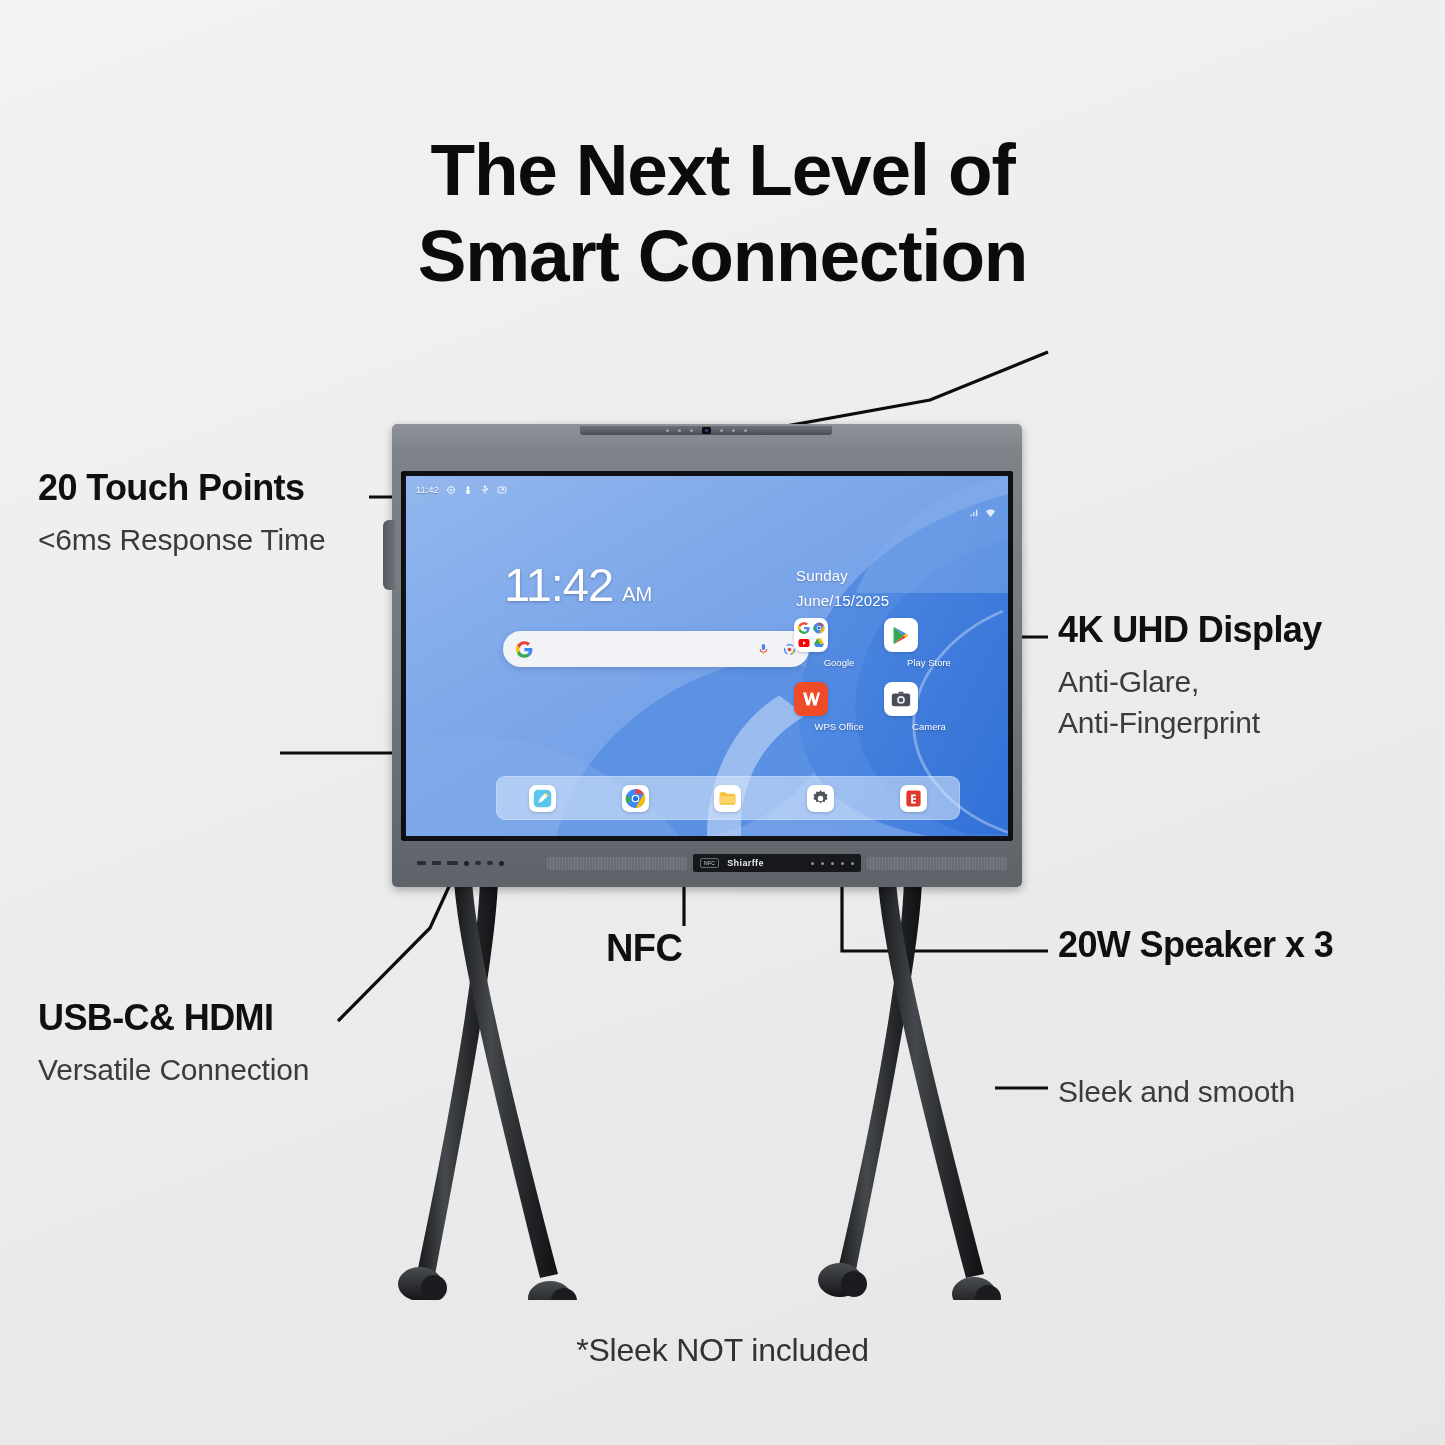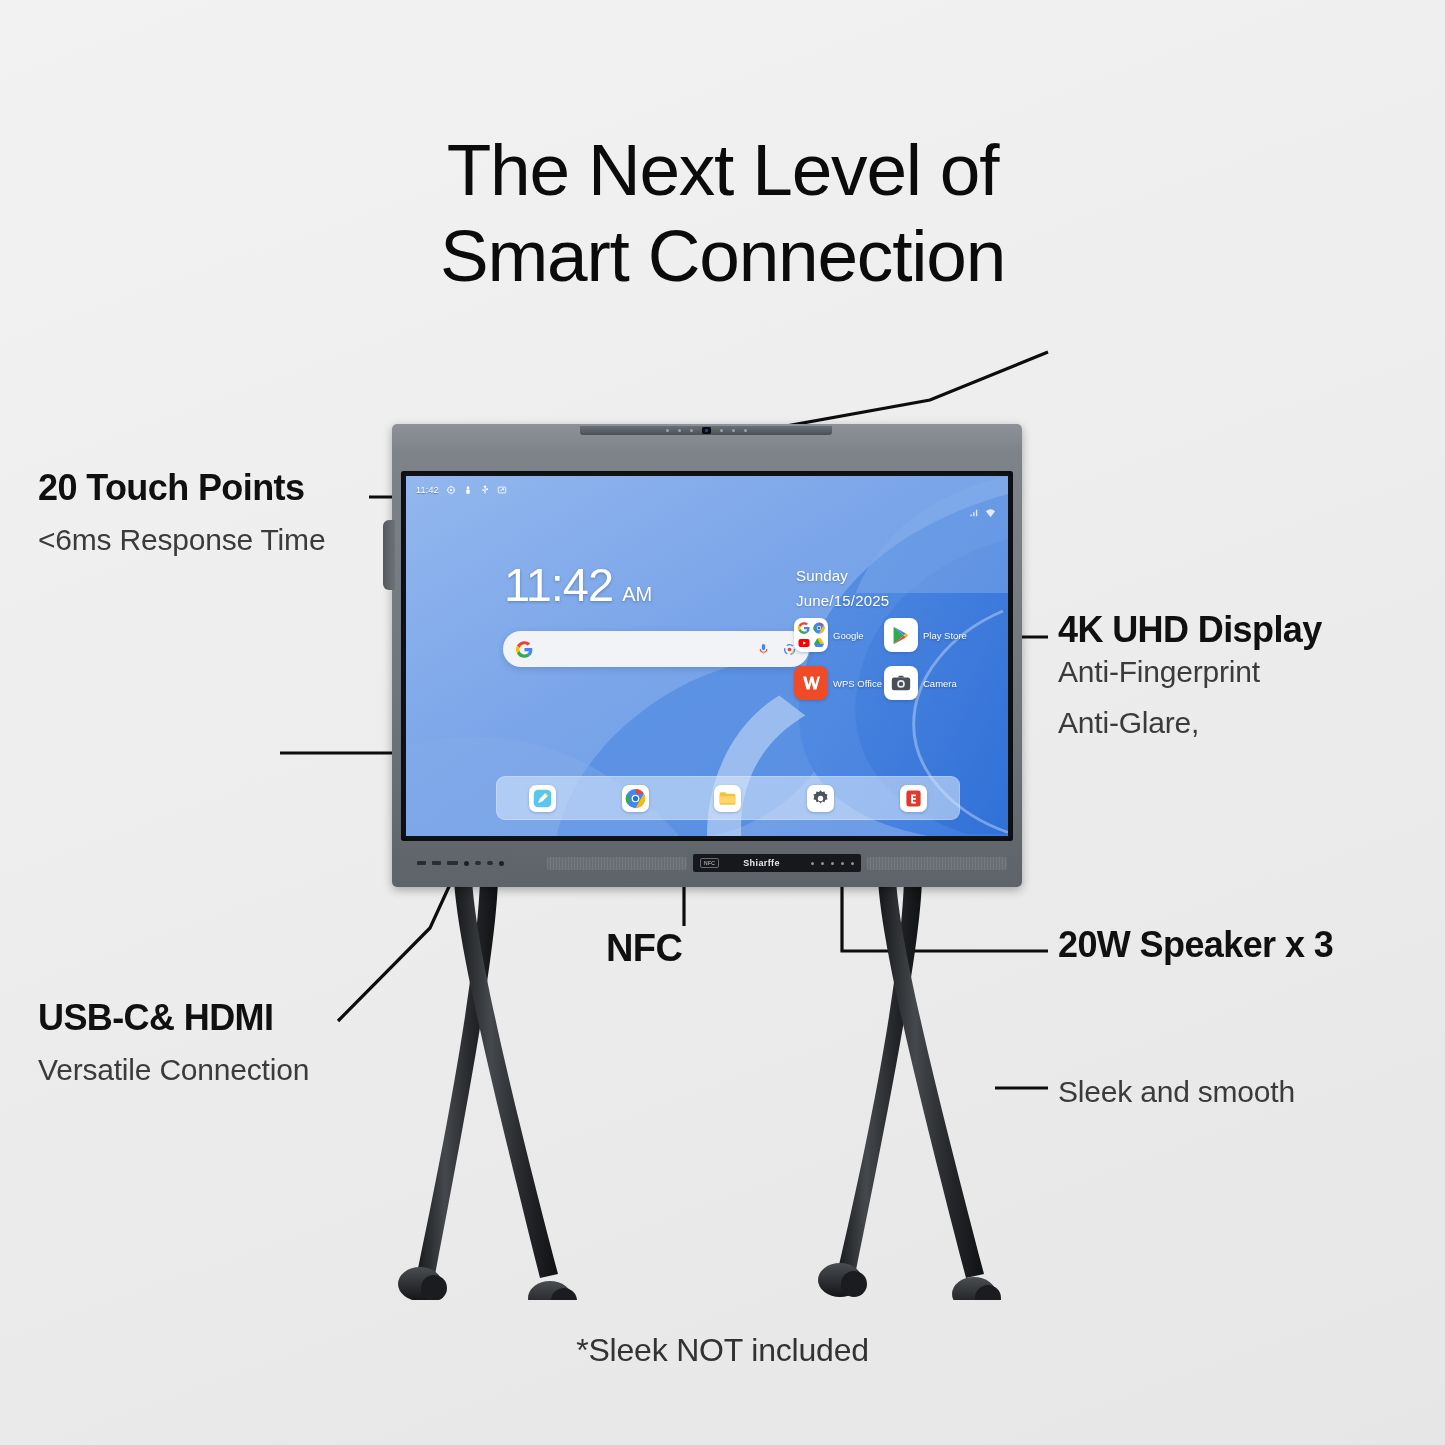--- a/index.html
+++ b/index.html
@@ -14,21 +14,21 @@
   .page{
     position:absolute;inset:0;
     background:linear-gradient(160deg,#f2f2f2 0%,#ededed 45%,#e6e6e6 100%);
   }
 
   
   .headline{
     position:absolute;top:78px;left:0;right:0;
     text-align:center;
     font-size:73px;
-    font-weight:400;
+    font-weight:700;
     line-height:1.18;
     letter-spacing:-1.2px;
     color:#0b0b0b;
   }
   .headline .l2{display:block;}
 
   
   .callout{position:absolute;}
   .callout .title{
     font-size:36px;font-weight:700;color:#101010;
@@ -131,21 +131,21 @@
   
   .datewrap{
     position:absolute;left:390px;top:88px;color:#fff;
     font-size:15px;line-height:1.65;letter-spacing:.2px;
     text-shadow:0 1px 2px rgba(20,40,80,.3);
   }
 
   
   .appgrid{position:absolute;left:388px;top:142px;width:180px;
     display:grid;grid-template-columns:repeat(2,90px);row-gap:14px;}
-  .app{display:flex;align-items:center;gap:5px;width:90px;}
+  .app{display:flex;flex-direction:column;gap:5px;width:90px;}
   .app .ic{
     width:34px;height:34px;border-radius:8px;background:#fff;
     display:flex;align-items:center;justify-content:center;
     box-shadow:0 1px 3px rgba(25,50,95,.28);overflow:hidden;
   }
   .app .nm{
     font-size:9.5px;color:#fff;text-align:center;white-space:nowrap;
     text-shadow:0 1px 2px rgba(20,40,80,.45);
   }
   .gfolder{
@@ -183,21 +183,21 @@
   .ports .hdmi{width:11px;height:4px;}
   .ports .tc{width:6px;height:4px;border-radius:2px;}
   .ports .jack{width:5px;height:5px;border-radius:50%;background:#1d2025;}
   .grille{
     flex:1;height:13px;margin:0 6px;border-radius:2px;
     background:repeating-linear-gradient(90deg,#797e85 0 1px,#6a6f76 1px 3px);
     opacity:.85;
   }
   .brandplate{
     width:168px;height:18px;background:#16181c;border-radius:2px;
-    display:flex;align-items:center;gap:24px;padding:0 7px;box-sizing:border-box;
+    display:flex;align-items:center;gap:8px;padding:0 7px;box-sizing:border-box;
   }
   .brandplate .nfcbadge{
     font-size:5px;color:#cfd3d8;border:1px solid #666b72;border-radius:2px;
     padding:1px 3px;letter-spacing:.3px;
   }
   .brandplate .bname{
     font-size:9px;color:#e6e9ed;font-weight:700;letter-spacing:.4px;
   }
   .brandplate .keys{display:flex;align-items:center;gap:7px;margin-left:auto;}
   .brandplate .keys i{width:3px;height:3px;border-radius:50%;background:#8d939b;display:block;}
@@ -249,22 +249,22 @@
 
 
   <div class="callout left c-usb">
     <div class="title">USB-C&amp; HDMI</div>
     <div class="sub">Versatile Connection</div>
   </div>
 
 
   <div class="callout right c-disp">
     <div class="title">4K UHD Display</div>
+    <div class="sub">Anti-Glare,</div>
     <div class="sub" style="margin-top:2px">Anti-Fingerprint</div>
-    <div class="sub">Anti-Glare,</div>
   </div>
 
   <div class="callout right c-spk">
     <div class="title">20W Speaker x 3</div>
   </div>
 
   <div class="callout right c-stand">
     <div class="sub">Sleek and smooth</div>
   </div>
 

